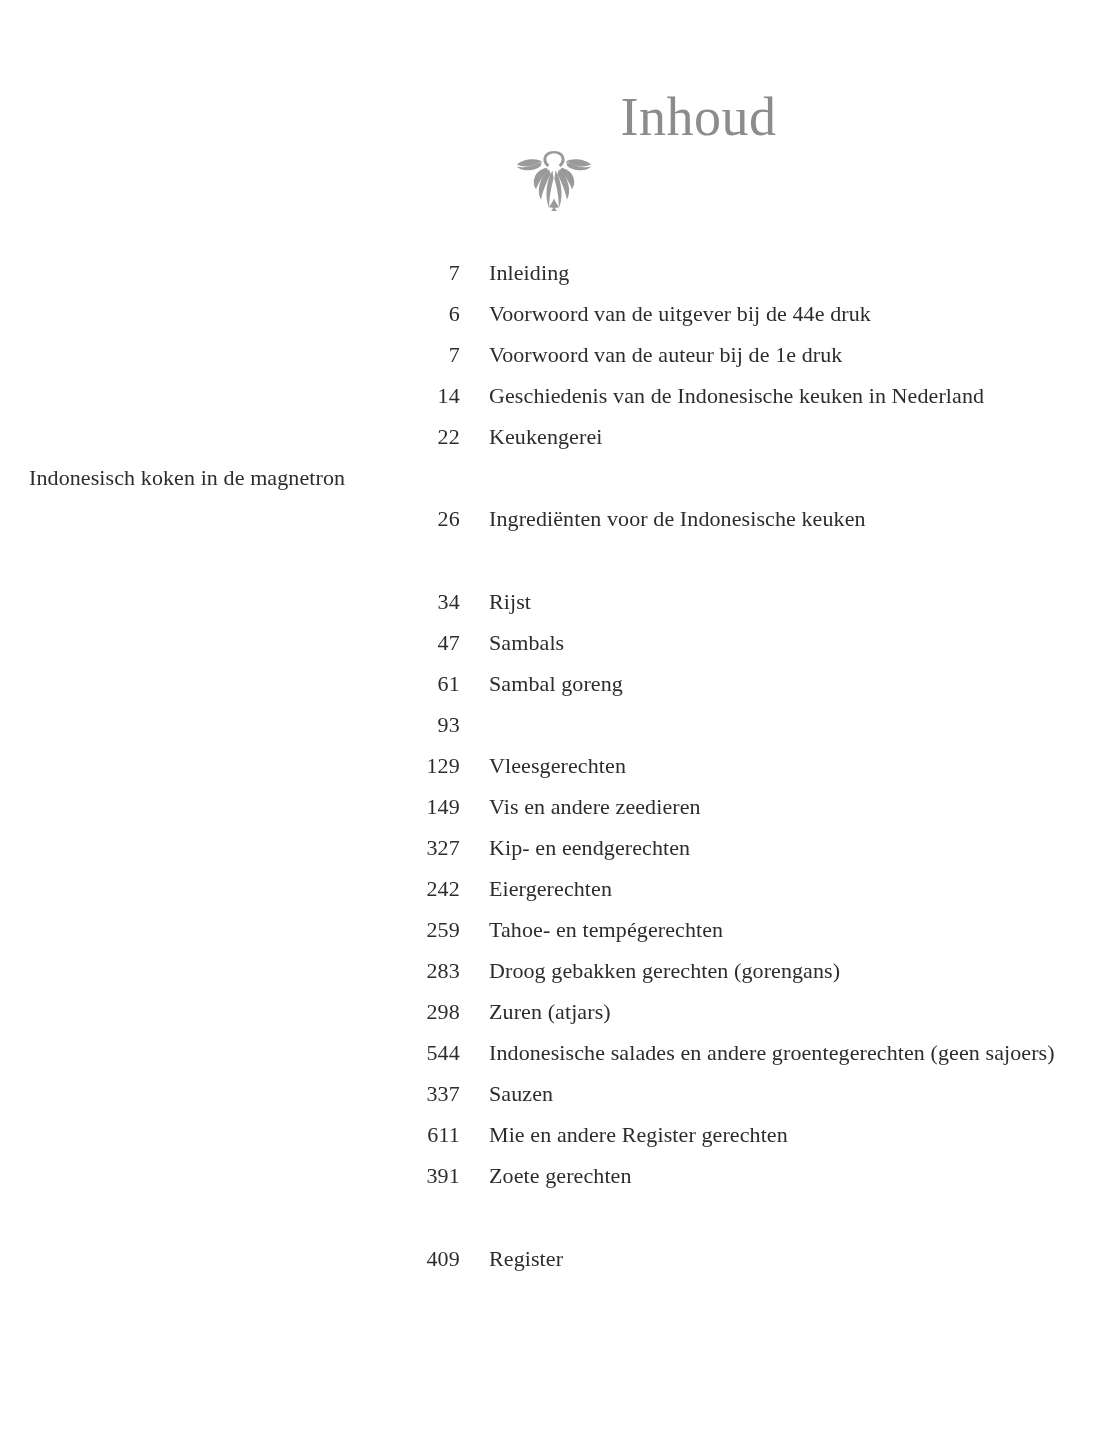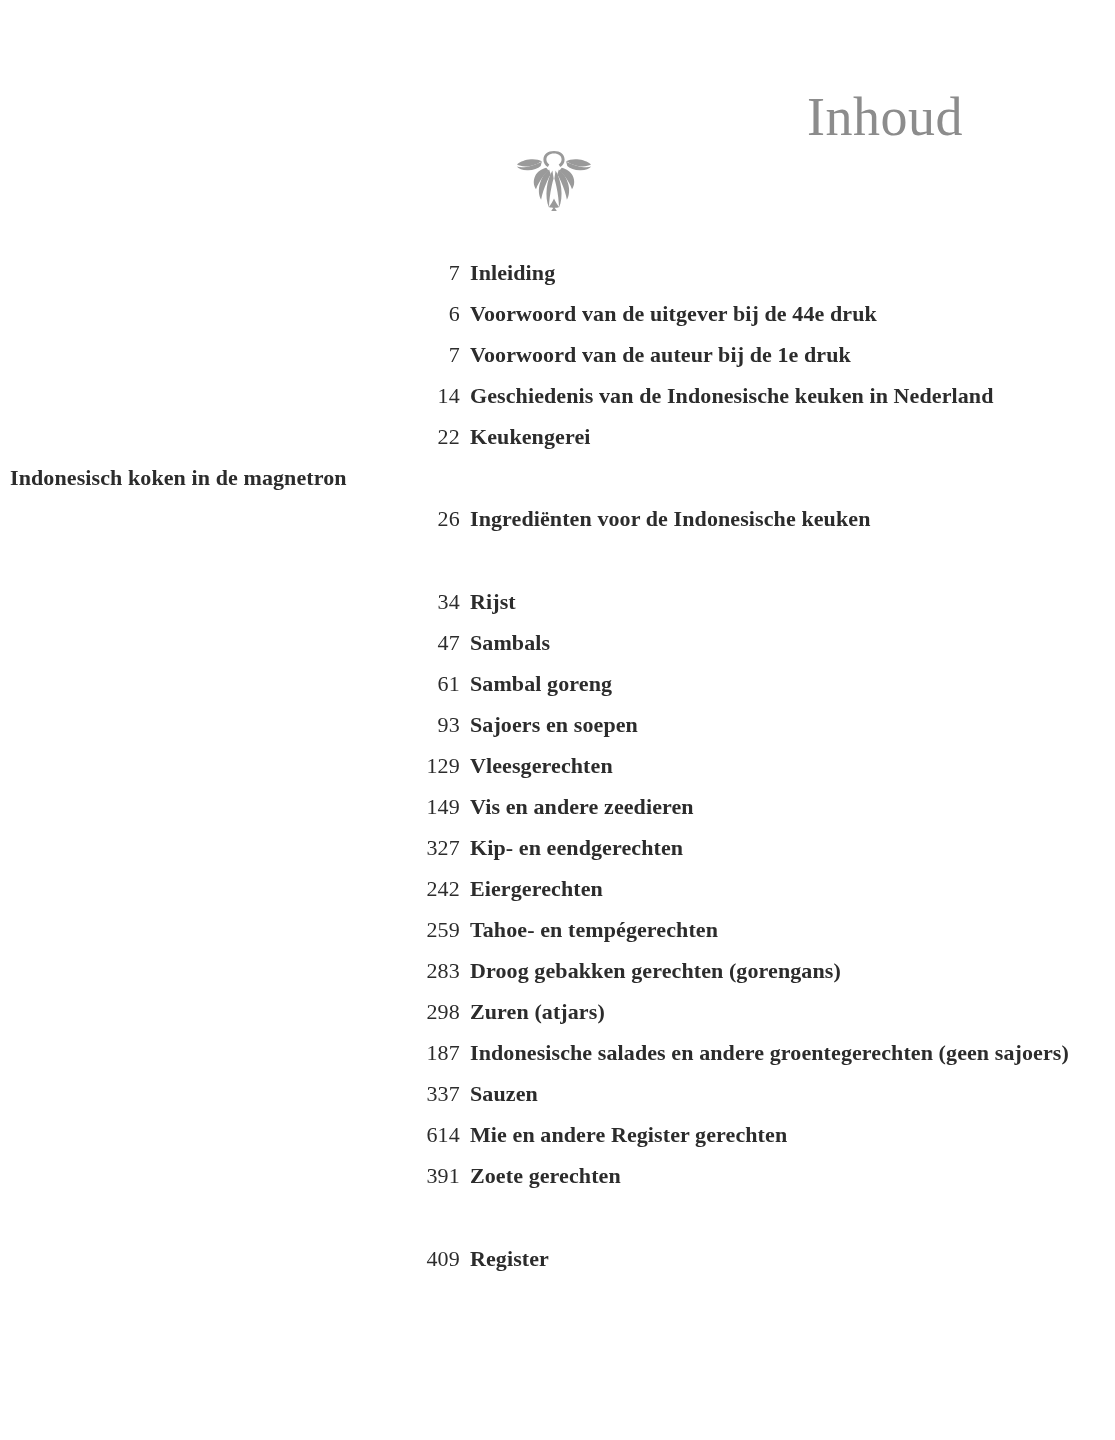--- a/index.html
+++ b/index.html
@@ -16,22 +16,21 @@
     overflow: hidden;
     font-family: "Liberation Serif", "DejaVu Serif", serif;
   }
 
   
   .heading-block {
     position: absolute;
     left: 0;
     top: 86px;
     width: 927px;
-    text-align: right;
-    padding-left: 36px;
+    text-align: center;
   }
   .page-title {
     margin: 0;
     padding: 0 0 0 470px;
     font-family: "Liberation Serif", "DejaVu Serif", serif;
     font-size: 54px;
     font-weight: normal;
     line-height: 62px;
     letter-spacing: 0.5px;
     color: #8c8c8c;
@@ -76,26 +75,25 @@
     flex: 0 0 auto;
     width: 460px;
     text-align: right;
     font-size: 22px;
     color: #2c2c2c;
     font-variant-numeric: oldstyle-nums;
     letter-spacing: 0.2px;
   }
   .toc-title {
     flex: 0 0 auto;
-    margin-left: 10px;
+    margin-left: 29px;
     font-size: 22px;
     color: #2c2c2c;
     white-space: nowrap;
     letter-spacing: 0.1px;
-    font-weight: bold;
   }
 </style>
 </head>
 <body>
 
 <div class="page">
 
   <div class="heading-block">
     <h1 class="page-title">Inhoud</h1>
   </div>
@@ -165,21 +163,20 @@
       <li class="toc-row">
         <span class="toc-page">47</span>
         <span class="toc-title">Sambals</span>
       </li>
       <li class="toc-row">
         <span class="toc-page">61</span>
         <span class="toc-title">Sambal goreng</span>
       </li>
       <li class="toc-row">
         <span class="toc-page">93</span>
-        <span class="toc-title">Sajoers en soepen</span>
       </li>
       <li class="toc-row">
         <span class="toc-page">129</span>
         <span class="toc-title">Vleesgerechten</span>
       </li>
       <li class="toc-row">
         <span class="toc-page">149</span>
         <span class="toc-title">Vis en andere zeedieren</span>
       </li>
       <li class="toc-row">
@@ -196,29 +193,29 @@
       </li>
       <li class="toc-row">
         <span class="toc-page">283</span>
         <span class="toc-title">Droog gebakken gerechten (gorengans)</span>
       </li>
       <li class="toc-row">
         <span class="toc-page">298</span>
         <span class="toc-title">Zuren (atjars)</span>
       </li>
       <li class="toc-row">
-        <span class="toc-page">187</span>
+        <span class="toc-page">544</span>
         <span class="toc-title">Indonesische salades en andere groentegerechten (geen sajoers)</span>
       </li>
       <li class="toc-row">
         <span class="toc-page">337</span>
         <span class="toc-title">Sauzen</span>
       </li>
       <li class="toc-row">
-        <span class="toc-page">614</span>
+        <span class="toc-page">611</span>
         <span class="toc-title">Mie en andere Register gerechten</span>
       </li>
       <li class="toc-row">
         <span class="toc-page">391</span>
         <span class="toc-title">Zoete gerechten</span>
       </li>
     </ul>
 
     <ul class="toc-group">
       <li class="toc-row">

